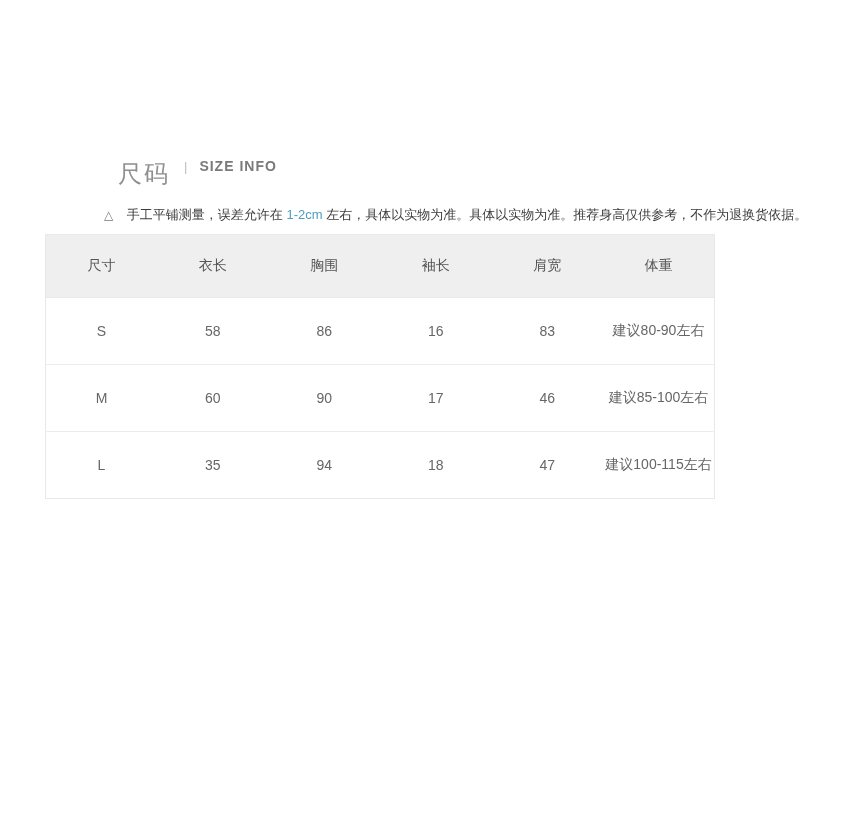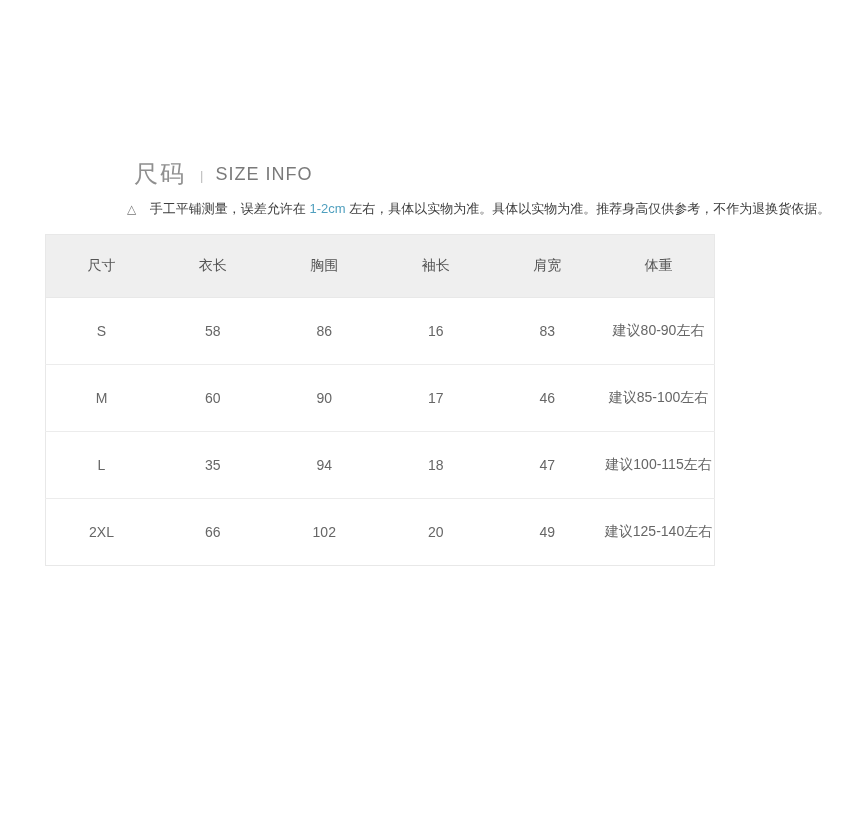--- a/index.html
+++ b/index.html
@@ -10,52 +10,52 @@
     font-family: "Liberation Sans", "DejaVu Sans", sans-serif;
     overflow: hidden;
   }
   .size-section {
     position: relative;
     width: 845px;
     height: 817px;
   }
   .title-row {
     position: absolute;
-    left: 134px;
+    left: 118px;
     top: 158px;
     display: flex;
-    align-items: center;
+    align-items: flex-start;
     white-space: nowrap;
   }
   .title-cn {
     font-size: 24px;
     font-weight: 300;
     color: #8f8f8f;
     letter-spacing: 2px;
   }
   .title-sep {
     font-size: 13px;
     color: #bbbbbb;
     margin: 0 12px 0 14px;
     position: relative;
     top: 1px;
   }
   .title-en {
-    font-size: 18px;
-    font-weight: 400;
+    font-size: 14px;
+    font-weight: 700;
     color: #7a7a7a;
     letter-spacing: 1px;
   }
   .note-row {
     position: absolute;
-    left: 127px;
+    left: 104px;
     top: 202px;
     width: 710px;
     font-size: 13px;
-    line-height: 14px;
+    line-height: 25px;
     color: #3d3d3d;
     white-space: nowrap;
   }
   .note-icon {
     color: #777777;
     font-size: 12px;
     margin-right: 10px;
   }
   .note-highlight {
     color: #4f9fbe;
@@ -137,24 +137,16 @@
           <td>建议85-100左右</td>
         </tr>
         <tr>
           <td>L</td>
           <td>35</td>
           <td>94</td>
           <td>18</td>
           <td>47</td>
           <td>建议100-115左右</td>
         </tr>
-        <tr>
-          <td>2XL</td>
-          <td>66</td>
-          <td>102</td>
-          <td>20</td>
-          <td>49</td>
-          <td>建议125-140左右</td>
-        </tr>
       </tbody>
   </table>
 
 </div>
 
 </body></html>

